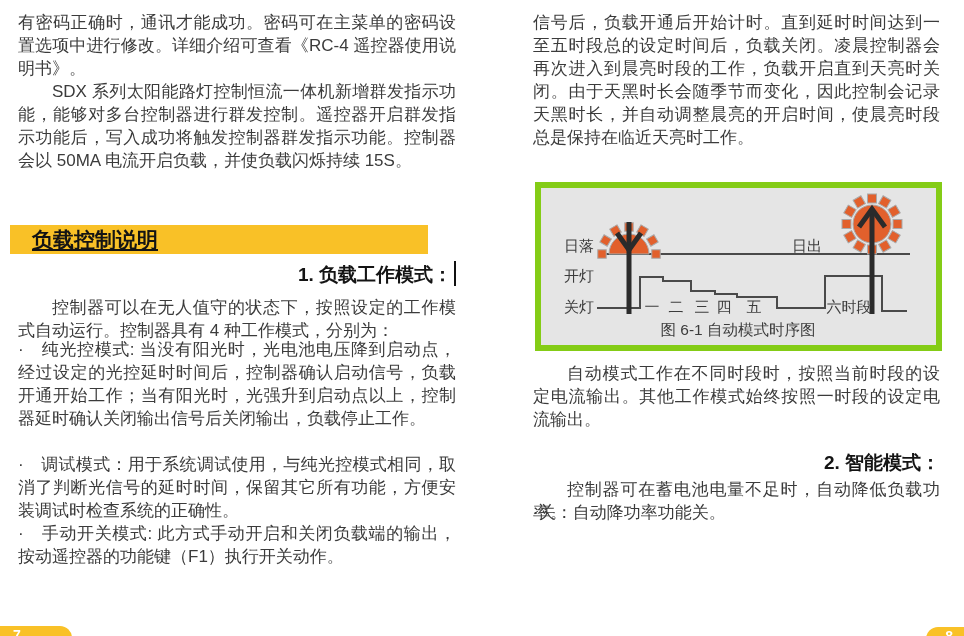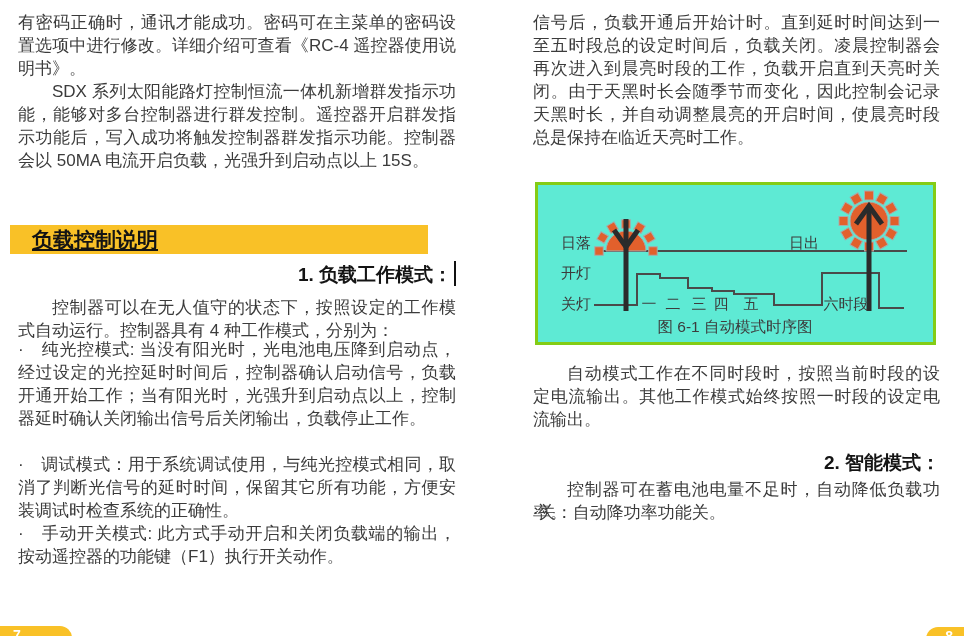--- a/index.html
+++ b/index.html
@@ -20,22 +20,22 @@
         padding-left:22px;box-sizing:border-box;text-align:left;text-decoration:underline;}
   .subhead{font-size:19px;font-weight:bold;color:#141414;text-align:right;line-height:26px;}
   #lsub{top:261px;}
   #lp3{top:296px;}
   #lb1{top:338px;}
   #lb2{top:453px;}
   #lb3{top:522px;}
   #lb4{top:567px;}
 
   #rp1{top:11px;}
-  #diagram-box{top:182px;left:2px;width:395px;height:157px;border:3px solid #84cc16;
-               background:#5eead4;box-sizing:content-box;}
+  #diagram-box{top:182px;left:2px;width:395px;height:157px;border:6px solid #84cc16;
+               background:#e5e5e5;box-sizing:content-box;}
   #rp2{top:362px;}
   #rsub{top:450px;}
   #rp3{top:478px;}
   #rb1{top:501px;}
   #rb2{top:524px;}
 
   .cursor{display:inline-block;width:2px;height:25px;background:#111;
           vertical-align:-5px;margin-left:2px;}
 
   .page-tab{position:absolute;background:#F9C127;}
@@ -47,21 +47,21 @@
 
   svg text{font-family:"Liberation Sans", sans-serif;fill:#3c3c3c;}
 </style>
 </head>
 <body>
 
 <div class="page">
 
   <div class="col" id="col-left">
     <p class="blk" id="lp1">有密码正确时，通讯才能成功。密码可在主菜单的密码设置选项中进行修改。详细介绍可查看《RC-4 遥控器使用说明书》。</p>
-    <p class="blk indent" id="lp2">SDX 系列太阳能路灯控制恒流一体机新增群发指示功能，能够对多台控制器进行群发控制。遥控器开启群发指示功能后，写入成功将触发控制器群发指示功能。控制器会以 50MA 电流开启负载，光强升到启动点以上 15S。</p>
+    <p class="blk indent" id="lp2">SDX 系列太阳能路灯控制恒流一体机新增群发指示功能，能够对多台控制器进行群发控制。遥控器开启群发指示功能后，写入成功将触发控制器群发指示功能。控制器会以 50MA 电流开启负载，并使负载闪烁持续 15S。</p>
     <div class="blk" id="lbar">负载控制说明</div>
     <div class="blk subhead" id="lsub"><span>1. 负载工作模式：</span><span class="cursor"></span></div>
     <p class="blk indent" id="lp3">控制器可以在无人值守的状态下，按照设定的工作模式自动运行。控制器具有 4 种工作模式，分别为：</p>
     <p class="blk" id="lb1">·　纯光控模式: 当没有阳光时，光电池电压降到启动点，经过设定的光控延时时间后，控制器确认启动信号，负载开通开始工作；当有阳光时，光强升到启动点以上，控制器延时确认关闭输出信号后关闭输出，负载停止工作。</p>
     <p class="blk" id="lb2">·　调试模式：用于系统调试使用，与纯光控模式相同，取消了判断光信号的延时时间，保留其它所有功能，方便安装调试时检查系统的正确性。</p>
     <p class="blk" id="lb3">·　手动开关模式: 此方式手动开启和关闭负载端的输出，按动遥控器的功能键（F1）执行开关动作。</p>
   </div>
 
   <div class="col" id="col-right">
     <p class="blk" id="rp1">信号后，负载开通后开始计时。直到延时时间达到一至五时段总的设定时间后，负载关闭。凌晨控制器会再次进入到晨亮时段的工作，负载开启直到天亮时关闭。由于天黑时长会随季节而变化，因此控制会记录天黑时长，并自动调整晨亮的开启时间，使晨亮时段总是保持在临近天亮时工作。</p>

